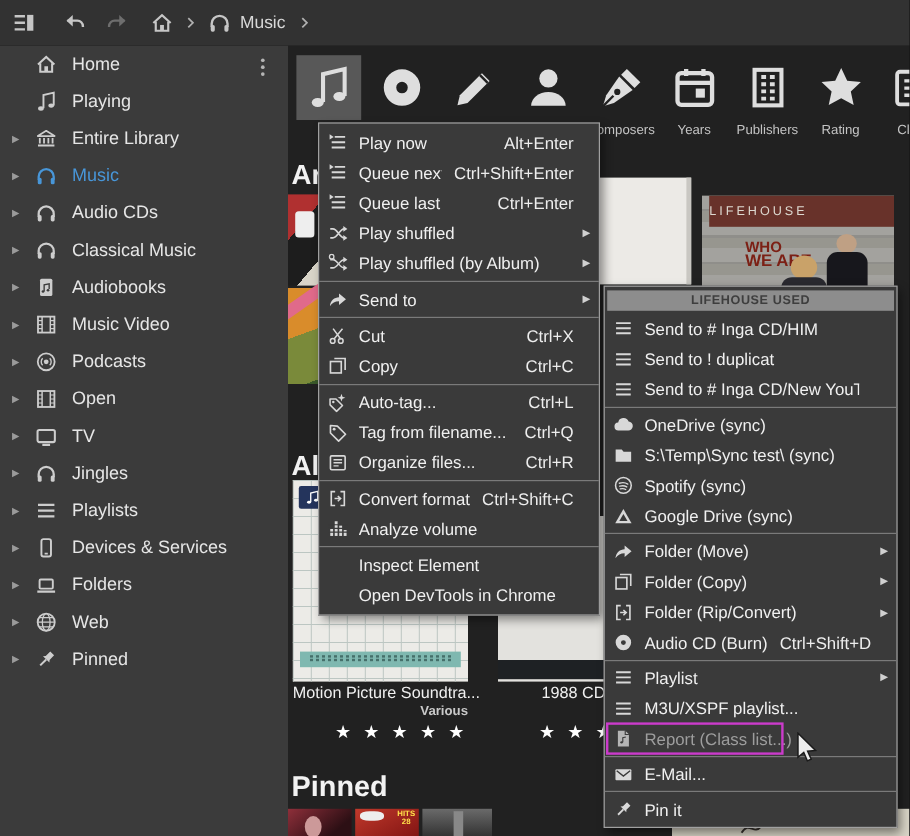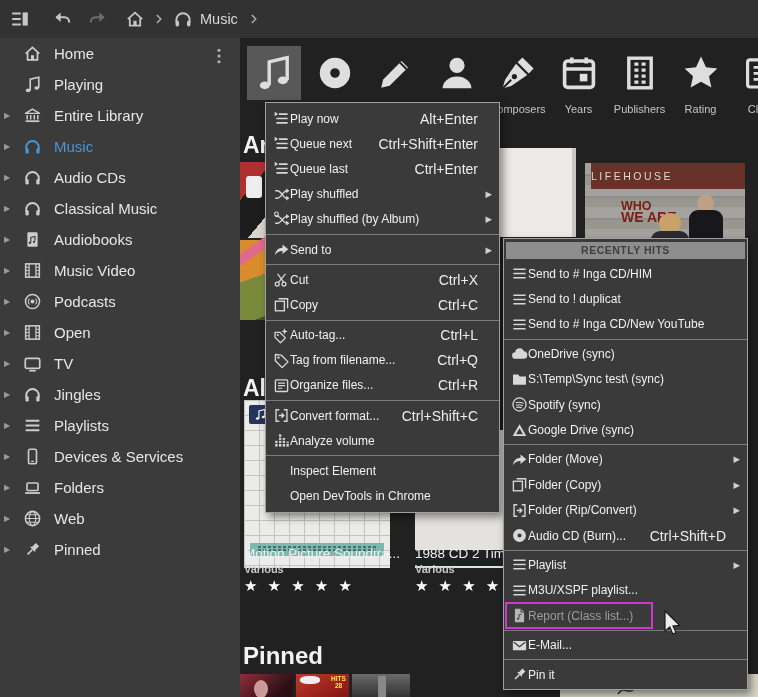--- a/index.html
+++ b/index.html
@@ -8,21 +8,21 @@
   svg{display:block}
   
   #topbar{position:absolute;left:0;top:0;width:758px;height:38px;background:#323232;
           display:flex;align-items:center;color:#c6c6c6;z-index:5}
   .tbic{width:20px;height:20px;color:#c6c6c6}
   .tbchev{width:12px;height:12px;color:#b0b0b0}
   #redo{color:#6e6e6e}
   #crumbtext{color:#d8d8d8;font-size:14.5px;margin-left:7px}
   
   #sidebar{position:absolute;left:0;top:38px;width:240px;height:659px;background:#3b3b3b;z-index:4}
-  .srow{height:31px;display:flex;align-items:center;padding-left:4px;cursor:default}
+  .srow{height:31px;display:flex;align-items:center;padding-left:10px;cursor:default}
   .schev{width:13px;font-size:8px;color:#9a9a9a;flex:0 0 13px}
   .sic{width:19px;height:19px;margin-left:6px;color:#cdcdcd;flex:0 0 19px}
   .slab{margin-left:12px;font-size:15px;color:#e6e6e6;white-space:nowrap}
   .srow.sel .sic,.srow.sel .slab{color:#4896d8}
   #kebab{position:absolute;right:12px;top:8px;width:18px;height:20px;color:#b5b5b5}
   
   #main{position:absolute;left:240px;top:38px;width:518px;height:659px;background:#212121;overflow:hidden;z-index:1}
   #tabstrip{position:absolute;left:3px;top:4px;display:flex}
   .tab{width:61px;display:flex;flex-direction:column;align-items:center;flex:0 0 61px}
   .tabbox{width:54px;height:54px;display:flex;align-items:center;justify-content:center;margin-top:4px}
@@ -53,21 +53,21 @@
      background-image:linear-gradient(#bcc6c2 1px,transparent 1px),linear-gradient(90deg,#bcc6c2 1px,transparent 1px);
      background-size:15px 15px}
   #galbum .cass{position:absolute;left:5px;top:5px;width:22px;height:19px;background:#24345c;border-radius:2px;
      display:flex;align-items:center;justify-content:center;color:#fff}
   #galbum .teal{position:absolute;left:6px;bottom:12px;width:134px;height:13px;background:#7fb8b0;padding-top:2px;box-sizing:border-box}
   #galbum .teal div{height:2px;margin:1px 8px 0;background:repeating-linear-gradient(90deg,#1f3f3c 0 3px,transparent 3px 5px);opacity:.6}
   
   #album2{position:absolute;left:175px;top:392px;width:145px;height:138px;background:#e3e2de}
   #album2 .band{position:absolute;left:0;bottom:2px;width:100%;height:16px;background:#1e2124}
   
-  .cap{position:absolute;top:508px;text-align:left}
+  .cap{position:absolute;top:532px;text-align:right}
   .cap .t{font-size:13.5px;color:#f0f0f0;white-space:nowrap}
   .cap .a{font-size:11px;color:#c9c9c9;margin-top:2px;font-weight:bold}
   .cap .s{font-size:15px;color:#fff;letter-spacing:3px;margin-top:2px;white-space:nowrap}
   
   .pthumb{position:absolute;top:636px;height:30px}
   #pt1{left:0;width:53px;background:linear-gradient(140deg,#8e2f3a,#2c0f14 70%)}
   #pt1 .face{position:absolute;left:14px;top:6px;width:14px;height:18px;background:#c99;border-radius:50%}
   #pt2{left:56px;width:53px;background:linear-gradient(150deg,#c0392b,#7a1010)}
   #pt2 .snow{position:absolute;left:4px;top:2px;width:20px;height:8px;background:#eee;border-radius:40%}
   #pt2 .badge{position:absolute;right:2px;top:1px;width:17px;font-size:6.5px;font-weight:bold;color:#ffe14a;line-height:7px;text-align:center}
@@ -75,21 +75,21 @@
   #pt3 .spire{position:absolute;left:26px;top:2px;width:8px;height:26px;background:#888}
   #pt4{left:320px;width:198px;height:28px;background:#d8d4c6}
   
   .menu{position:absolute;background:#3a3a3a;border:1px solid #a0a0a0;box-shadow:3px 4px 8px rgba(0,0,0,.45);
         box-sizing:border-box;padding:3px 0}
   #ctxmenu{left:265px;top:102px;width:235px;z-index:10}
   #sendmenu{left:503px;top:238px;width:245px;z-index:11;padding:2px 0}
   .mrow{height:25.2px;display:flex;align-items:center;padding:0 7px;position:relative}
   #sendmenu .mrow{height:25.4px}
   .mic{width:17px;height:17px;flex:0 0 17px;color:#d8d8d8}
-  .mlab{font-size:12px;color:#f0f0f0;flex:1;white-space:nowrap;overflow:hidden}
+  .mlab{margin-left:9px;font-size:14px;color:#f0f0f0;flex:1;white-space:nowrap;overflow:hidden}
   .msc{font-size:14px;color:#ededed;margin-left:10px;white-space:nowrap}
   .marr{width:9px;margin-left:5px;font-size:8.5px;color:#d0d0d0;text-align:right;flex:0 0 9px}
   .msep{height:1px;background:#7a7a7a;margin:2px 0}
   #sendmenu .msep{margin:1.5px 0}
   .mhead{height:17px;margin:1px 2px 2px;background:#8d8d8d;color:#3e3e3e;font-size:10.5px;font-weight:bold;
          text-align:center;line-height:17px;letter-spacing:.5px}
   .hl{position:absolute;left:1px;top:-1px;width:148px;height:27px;border:2px solid #cb3bcb;box-sizing:border-box;pointer-events:none}
   .gray{color:#9d9d9d}
   .dim{opacity:.78}
   
@@ -707,21 +707,21 @@
     </div>
   <div class="mrow">
       <span class="mic"></span>
       <span class="mlab">Open DevTools in Chrome</span>
       <span class="msc"></span>
       <span class="marr"></span>
     </div>
 </div>
 
 <div id="sendmenu" class="menu">
-  <div class="mhead">RECENTLY HITS</div>
+  <div class="mhead">LIFEHOUSE USED</div>
   <div class="mrow">
       <svg class="mic">
         <use href="#s-list"></use>
       </svg>
       <span class="mlab">Send to # Inga CD/HIM</span>
       <span class="msc"></span>
       <span class="marr"></span>
     </div>
   <div class="mrow">
       <svg class="mic">

